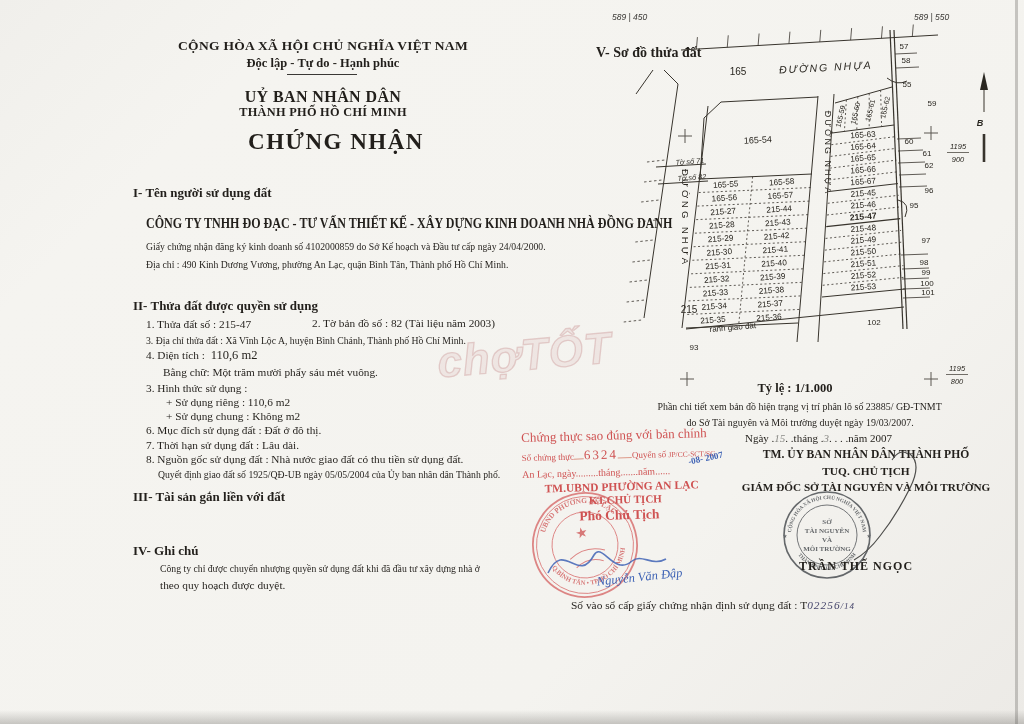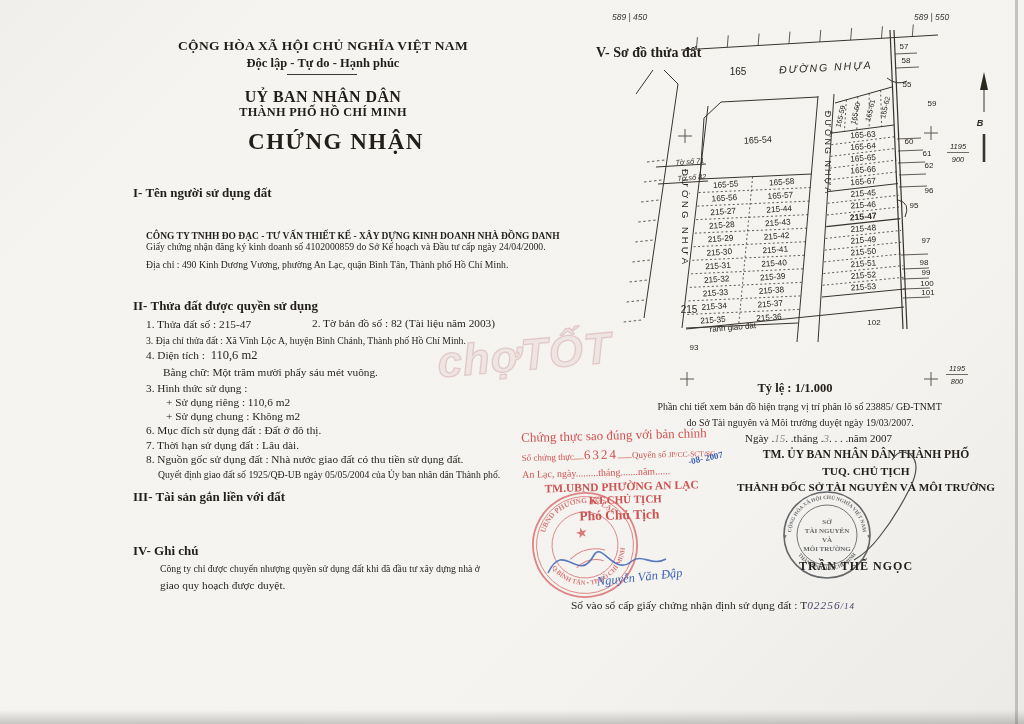--- a/index.html
+++ b/index.html
@@ -36,42 +36,42 @@
 <div class="t corner" style="left:914px;top:12px">589 | 550</div>
 
 <div class="t b c" style="left:133px;top:38px;width:380px;font-size:13.5px;letter-spacing:.3px">CỘNG HÒA XÃ HỘI CHỦ NGHĨA VIỆT NAM</div>
 <div class="t b c" style="left:133px;top:56px;width:380px;font-size:12.5px">Độc lập - Tự do - Hạnh phúc</div>
 <div class="t" style="left:287px;top:74px;width:70px;border-bottom:1.2px solid #3a3835;height:0"></div>
 <div class="t b c" style="left:133px;top:87px;width:380px;font-size:16px;letter-spacing:.4px">UỶ BAN NHÂN DÂN</div>
 <div class="t b c" style="left:133px;top:105px;width:380px;font-size:12.3px;letter-spacing:.3px">THÀNH PHỐ HỒ CHÍ MINH</div>
 <div class="t b c" style="left:146px;top:128px;width:380px;font-size:23px;letter-spacing:1.5px">CHỨNG NHẬN</div>
 
 <div class="t b" style="left:133px;top:185px;font-size:13px">I- Tên người sử dụng đất</div>
-<div class="t b" style="left:146px;top:229px;font-size:11px"><span class="cond">CÔNG TY TNHH ĐO ĐẠC - TƯ VẤN THIẾT KẾ - XÂY DỰNG KINH DOANH NHÀ ĐỒNG DANH</span></div>
+<div class="t b" style="left:146px;top:215px;font-size:14px"><span class="cond">CÔNG TY TNHH ĐO ĐẠC - TƯ VẤN THIẾT KẾ - XÂY DỰNG KINH DOANH NHÀ ĐỒNG DANH</span></div>
 <div class="t" style="left:146px;top:239px"><span class="cond">Giấy chứng nhận đăng ký kinh doanh số 4102000859 do Sở Kế hoạch và Đầu tư cấp ngày 24/04/2000.</span></div>
 <div class="t" style="left:146px;top:257px"><span class="cond">Địa chỉ : 490 Kinh Dương Vương, phường An Lạc, quận Bình Tân, Thành phố Hồ Chí Minh.</span></div>
 
 <div class="t b" style="left:133px;top:298px;font-size:13px">II- Thửa đất được quyền sử dụng</div>
 <div class="t" style="left:146px;top:317px">1. Thửa đất số : 215-47</div>
 <div class="t" style="left:312px;top:316px">2. Tờ bản đồ số :  82  (Tài liệu năm 2003)</div>
 <div class="t" style="left:146px;top:333px"><span class="cond">3. Địa chỉ thửa đất : Xã Vĩnh Lộc A, huyện Bình Chánh, Thành phố Hồ Chí Minh.</span></div>
 <div class="t" style="left:146px;top:348px"><span>4. Diện tích :</span>&nbsp;&nbsp;<span style="font-size:12.5px">110,6  m2</span></div>
 <div class="t" style="left:163px;top:365px">Bằng chữ: Một trăm mười phẩy sáu mét vuông.</div>
 <div class="t" style="left:146px;top:381px">3. Hình thức sử dụng :</div>
 <div class="t" style="left:166px;top:395px">+ Sử dụng riêng :  110,6  m2</div>
 <div class="t" style="left:166px;top:409px">+ Sử dụng chung :   Không  m2</div>
 <div class="t" style="left:146px;top:423px">6. Mục đích sử dụng đất : Đất ở đô thị.</div>
 <div class="t" style="left:146px;top:438px">7. Thời hạn sử dụng đất : Lâu dài.</div>
 <div class="t" style="left:146px;top:452px">8. Nguồn gốc sử dụng đất : Nhà nước giao đất có thu tiền sử dụng đất.</div>
 <div class="t" style="left:158px;top:467px"><span class="cond">Quyết định giao đất số 1925/QĐ-UB ngày 05/05/2004 của Ủy ban nhân dân Thành phố.</span></div>
 
 <div class="t b" style="left:133px;top:489px;font-size:13px">III- Tài sản gắn liền với đất</div>
 <div class="t b" style="left:133px;top:543px;font-size:13px">IV- Ghi chú</div>
 <div class="t" style="left:160px;top:561px"><span class="cond">Công ty chỉ được chuyển nhượng quyền sử dụng đất khi đã đầu tư xây dựng nhà ở</span></div>
-<div class="t" style="left:160px;top:578px">giao quy hoạch được duyệt.</div>
+<div class="t" style="left:160px;top:578px">theo quy hoạch được duyệt.</div>
 
 <div class="wm">chợTỐT</div>
 
 <div class="t b" style="left:596px;top:44px;font-size:14px">V- Sơ đồ thửa đất</div>
 
 <svg id="mapsvg" class="rsvg" style="left:586px;top:26px" width="434" height="380" viewBox="0 0 434 380">
   <text x="240" y="45" font-size="10.5" font-style="italic" letter-spacing="2" text-anchor="middle" transform="rotate(-3.2 240 45)">ĐƯỜNG NHỰA</text>
   <text x="152" y="49" font-size="10" text-anchor="middle">165</text>
   <text x="96" y="192" font-size="9.5" letter-spacing="3" text-anchor="middle" transform="rotate(90 96 192)">ĐƯỜNG NHỰA</text>
   <text x="239" y="127" font-size="9" letter-spacing="2" text-anchor="middle" transform="rotate(90 239 127)">ĐƯỜNG NHỰA</text>
@@ -234,21 +234,21 @@
     <text x="394" y="100" font-size="9" text-anchor="middle" font-weight="bold" font-style="italic">B</text>
     <line x1="398" y1="108" x2="398" y2="136" stroke="#38342d" stroke-width="2.6" stroke-dasharray="none"></line>
   </svg>
 
 <div class="t b c" style="left:640px;top:381px;width:310px;font-size:12.5px">Tỷ lệ : 1/1.000</div>
 <div class="t c" style="left:600px;top:399px;width:400px"><span class="condc">Phần chi tiết xem bản đồ hiện trạng vị trí phân lô số 23885/ GĐ-TNMT</span></div>
 <div class="t c" style="left:600px;top:415px;width:400px"><span class="condc">do Sở Tài nguyên và Môi trường duyệt ngày 19/03/2007.</span></div>
 <div class="t" style="left:745px;top:432px;font-size:11px"><span>Ngày .</span><span class="hand">15</span><span>. .tháng .</span><span class="hand">3</span><span>. . . .năm 2007</span></div>
 <div class="t b c" style="left:711px;top:448px;width:310px;font-size:11.6px">TM. ỦY BAN NHÂN DÂN THÀNH PHỐ</div>
 <div class="t b c" style="left:711px;top:464px;width:310px;font-size:11.4px">TUQ. CHỦ TỊCH</div>
-<div class="t b c" style="left:711px;top:480px;width:310px;font-size:11.2px">THÀNH ĐỐC SỞ TÀI NGUYÊN VÀ MÔI TRƯỜNG</div>
+<div class="t b c" style="left:711px;top:480px;width:310px;font-size:11.2px">GIÁM ĐỐC SỞ TÀI NGUYÊN VÀ MÔI TRƯỜNG</div>
 
 <svg class="rsvg" style="left:772px;top:486px" width="112" height="104" viewBox="0 0 112 104">
   <defs>
     <path id="arcT" d="M 19,49 A 36,36 0 0 1 91,49"></path>
     <path id="arcB" d="M 20,49 A 35,35 0 0 0 90,49"></path>
   </defs>
   <g opacity=".82">
     <circle cx="55" cy="49" r="43" fill="none" stroke="#464a4e" stroke-width="1.6"></circle>
     <circle cx="55" cy="49" r="30" fill="none" stroke="#464a4e" stroke-width=".9"></circle>
     <text font-size="5.2" font-weight="bold" fill="#464a4e"><textPath href="#arcT" startOffset="50%" text-anchor="middle">CỘNG HÒA XÃ HỘI CHỦ NGHĨA VIỆT NAM</textPath></text>

